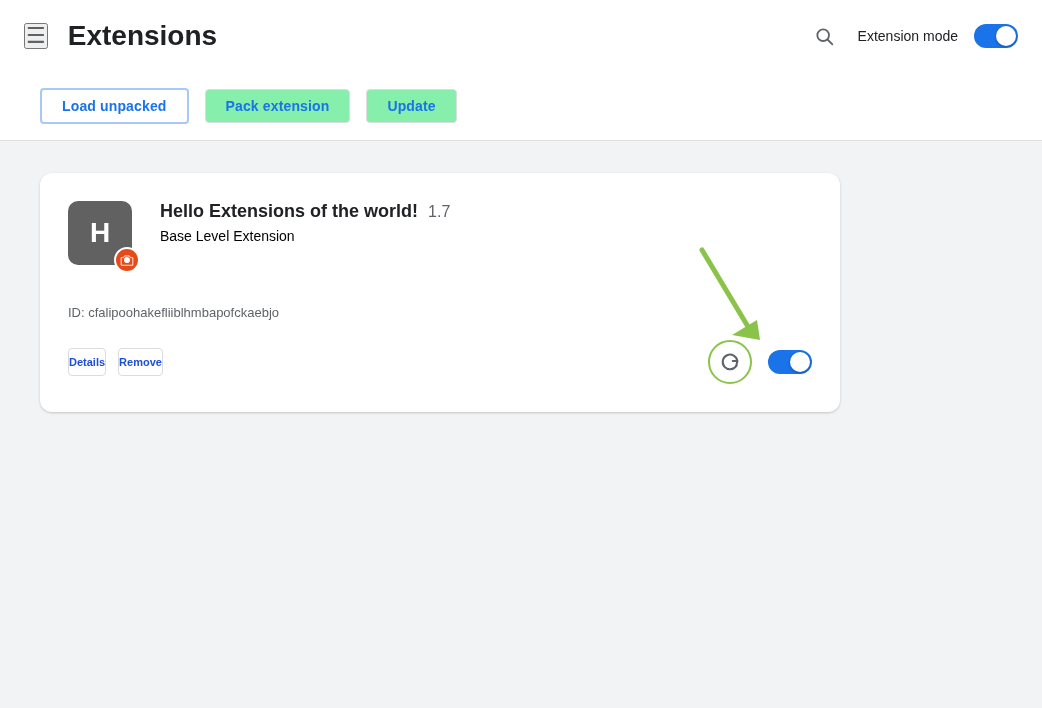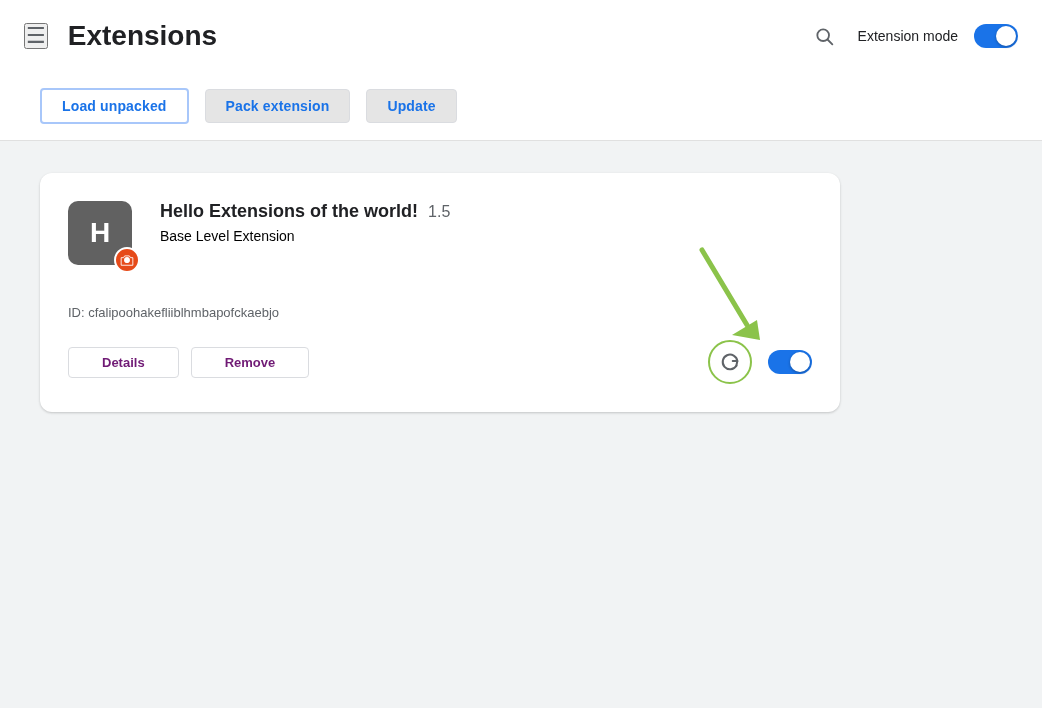--- a/index.html
+++ b/index.html
@@ -116,21 +116,21 @@
       padding: 16px 40px;
       gap: 16px;
       background: #fff;
       border-bottom: 1px solid #e0e0e0;
     }
 
     .toolbar-btn {
       padding: 8px 20px;
       border-radius: 4px;
       border: 1.5px solid #dadce0;
-      background: #e5e5e5;
+      background: #86efac;
       color: #1a73e8;
       font-size: 14px;
       font-weight: 600;
       cursor: pointer;
       letter-spacing: 0.01em;
     }
 
     .toolbar-btn.active {
       border: 2px solid #a8c7fa;
       background: #fff;
@@ -241,26 +241,26 @@
       align-items: center;
       justify-content: space-between;
     }
 
     .card-actions {
       display: flex;
       gap: 12px;
     }
 
     .card-action-btn {
-      padding: 7px 33px;
+      padding: 7px 0;
       border-radius: 4px;
       border: 1.5px solid #dadce0;
       background: #fff;
-      color: #701a75;
-      font-size: 13px;
+      color: #1d4ed8;
+      font-size: 11px;
       font-weight: 600;
       cursor: pointer;
     }
 
     .card-right-controls {
       display: flex;
       align-items: center;
       gap: 16px;
       position: relative;
     }
@@ -352,21 +352,21 @@
             <svg class="extension-badge-icon" viewBox="0 0 24 24">
               <circle cx="12" cy="12" r="5" fill="white"></circle>
               <path d="M2 8h4l2-3h8l2 3h4v13H2z" fill="none" stroke="white" stroke-width="1.5" stroke-linejoin="round"></path>
               <circle cx="12" cy="13" r="3.5" fill="none" stroke="white" stroke-width="1.5"></circle>
             </svg>
           </div>
         </div>
         <div class="extension-info">
           <div class="extension-title-row">
             <span class="extension-name">Hello Extensions of the world!</span>
-            <span class="extension-version">1.5</span>
+            <span class="extension-version">1.7</span>
           </div>
           <span class="extension-description">Base Level Extension</span>
         </div>
       </div>
 
       <div class="extension-id">ID: cfalipoohakefliiblhmbapofckaebjo</div>
 
       <div class="card-bottom">
         <div class="card-actions">
           <button class="card-action-btn">Details</button>

